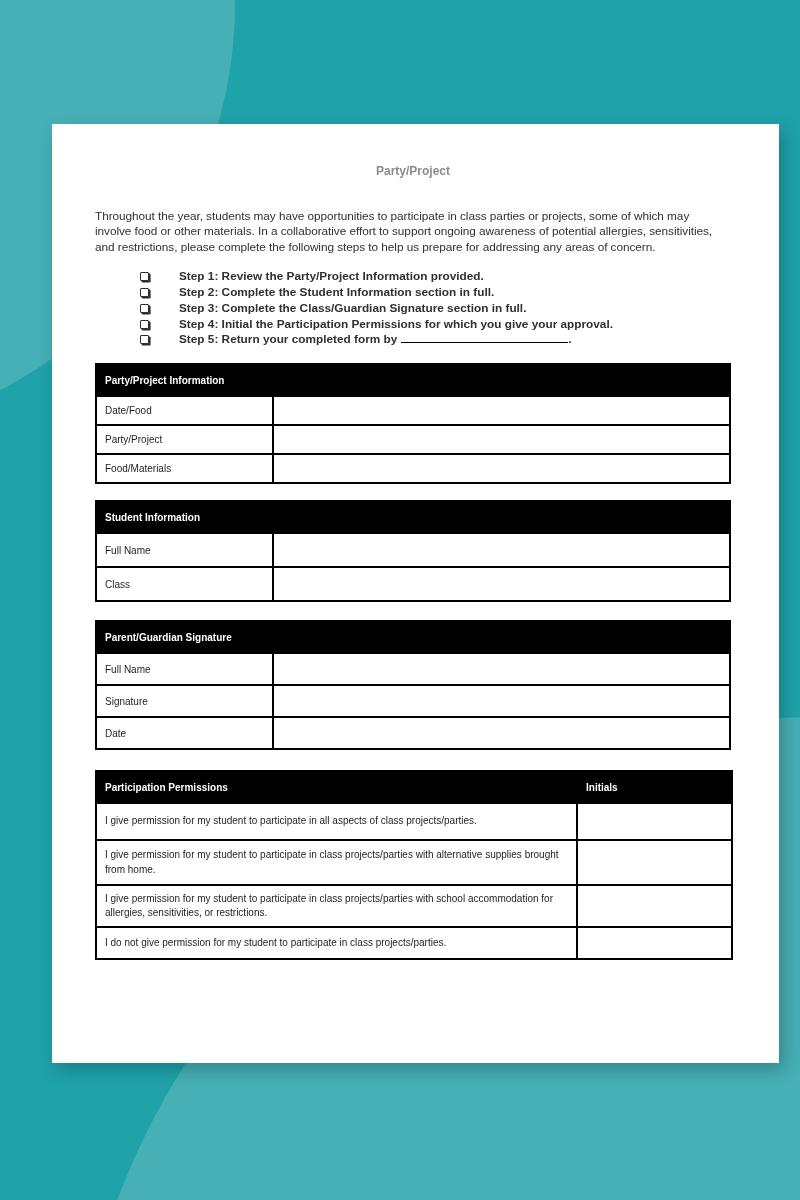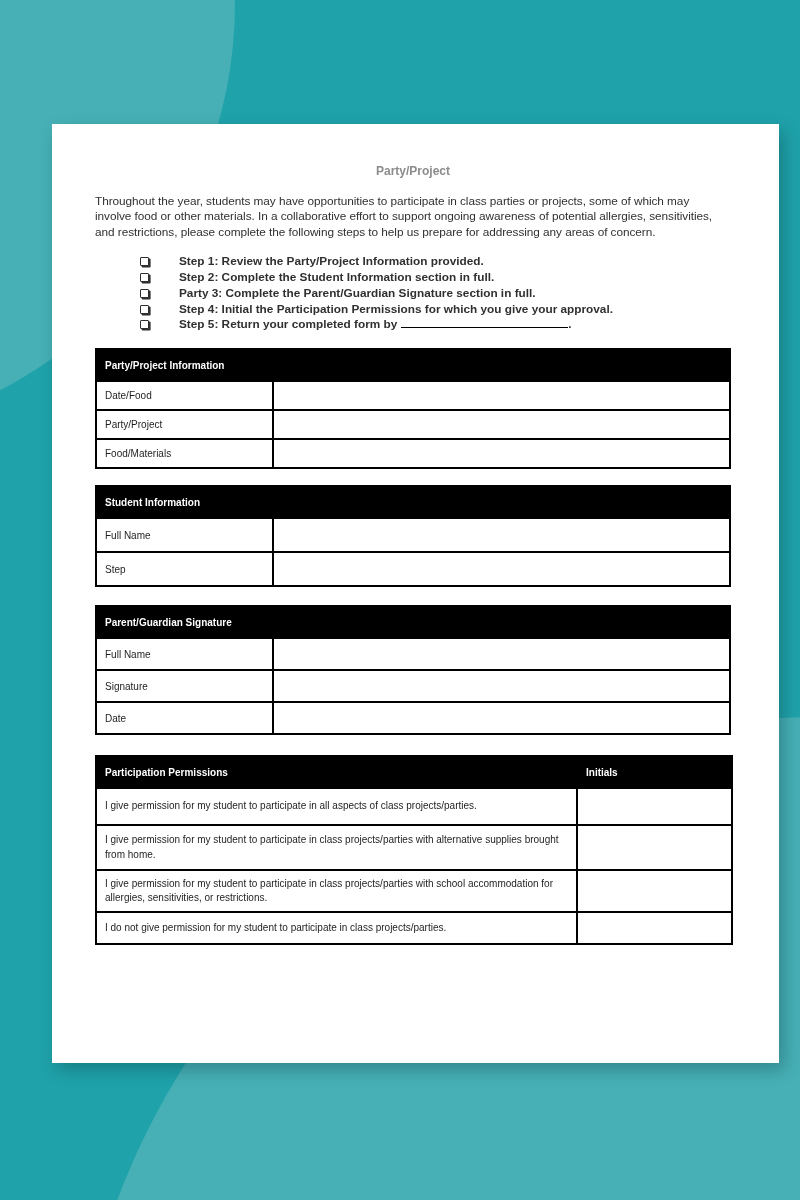--- a/index.html
+++ b/index.html
@@ -27,21 +27,21 @@
 
   .doc-title {
     text-align: center;
     color: #8c8c8c;
     font-weight: bold;
     font-size: 12px;
     line-height: 15.5px;
   }
 
   .intro {
-    margin-top: 14px;
+    margin-top: 29px;
     font-size: 11.8px;
     color: #303030;
     line-height: 15.6px;
     letter-spacing: -0.05px;
   }
   .intro-line { white-space: nowrap; }
 
   .steps { margin-top: 14px; }
   .step {
     display: flex;
@@ -125,21 +125,21 @@
         <div class="step">
           <span class="bullet-box"></span>
           <span>Step 1: Review the Party/Project Information provided.</span>
         </div>
         <div class="step">
           <span class="bullet-box"></span>
           <span>Step 2: Complete the Student Information section in full.</span>
         </div>
         <div class="step">
           <span class="bullet-box"></span>
-          <span>Party 3: Complete the Parent/Guardian Signature section in full.</span>
+          <span>Step 3: Complete the Class/Guardian Signature section in full.</span>
         </div>
         <div class="step">
           <span class="bullet-box"></span>
           <span>Step 4: Initial the Participation Permissions for which you give your approval.</span>
         </div>
         <div class="step">
           <span class="bullet-box"></span>
           <span><span>Step 5: Return your completed form by</span><span class="blank-line"></span><span>.</span></span>
         </div>
       </div>
@@ -175,21 +175,21 @@
           </colgroup>
         <tbody>
             <tr>
           <th colspan="2">Student Information</th>
         </tr>
         <tr>
           <td>Full Name</td>
           <td></td>
         </tr>
         <tr>
-          <td>Step</td>
+          <td>Class</td>
           <td></td>
         </tr>
       </tbody>
         </table>
 
       <table class="doc-table t3">
         <colgroup>
             <col style="width:177px">
             <col>
           </colgroup>

